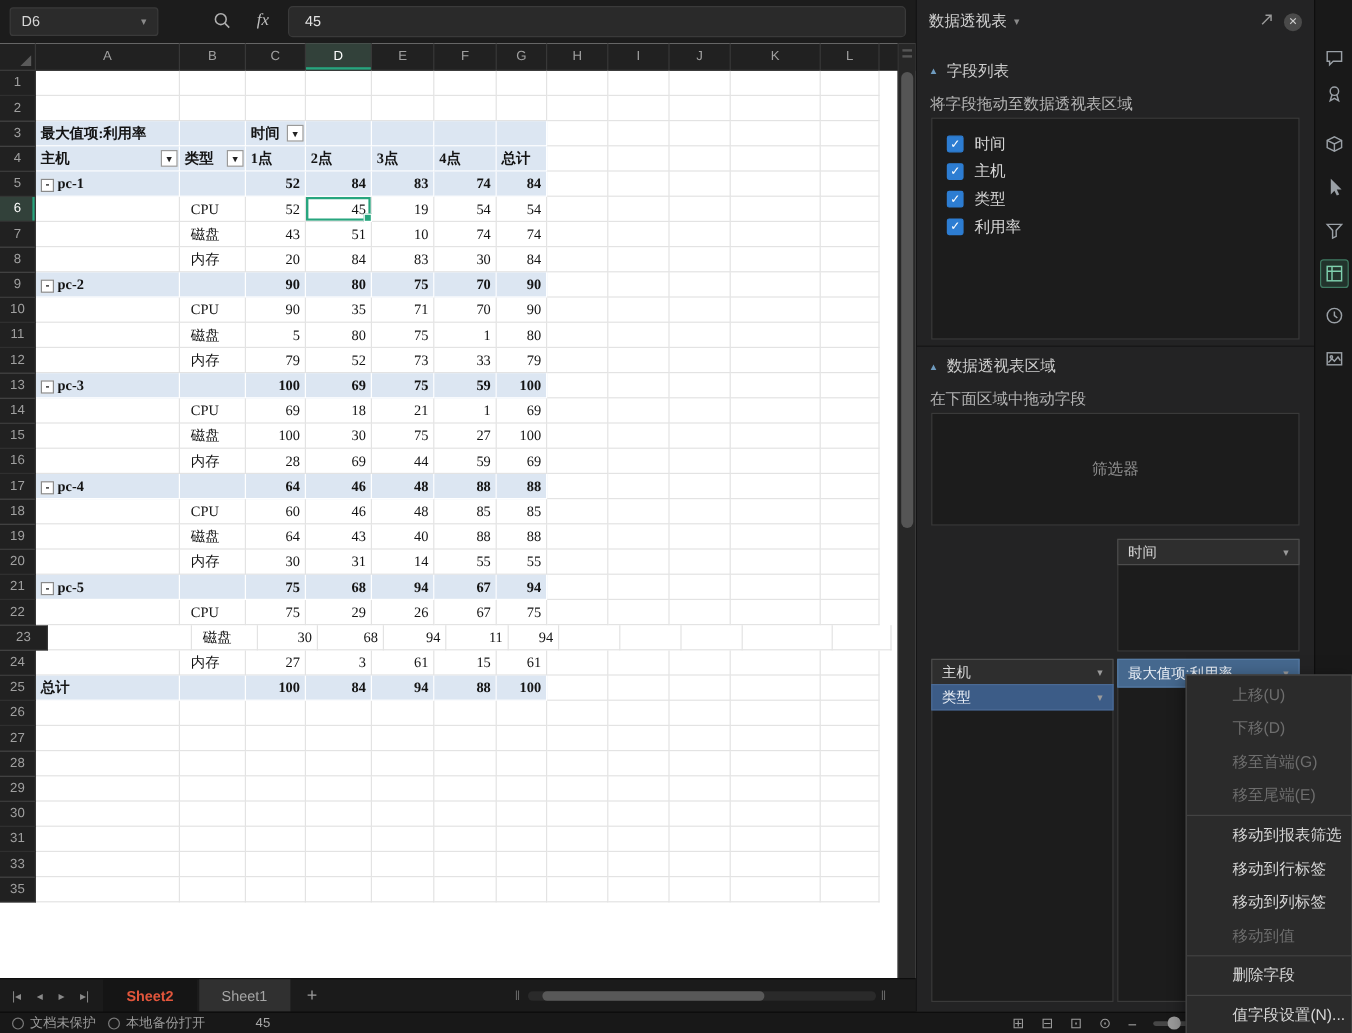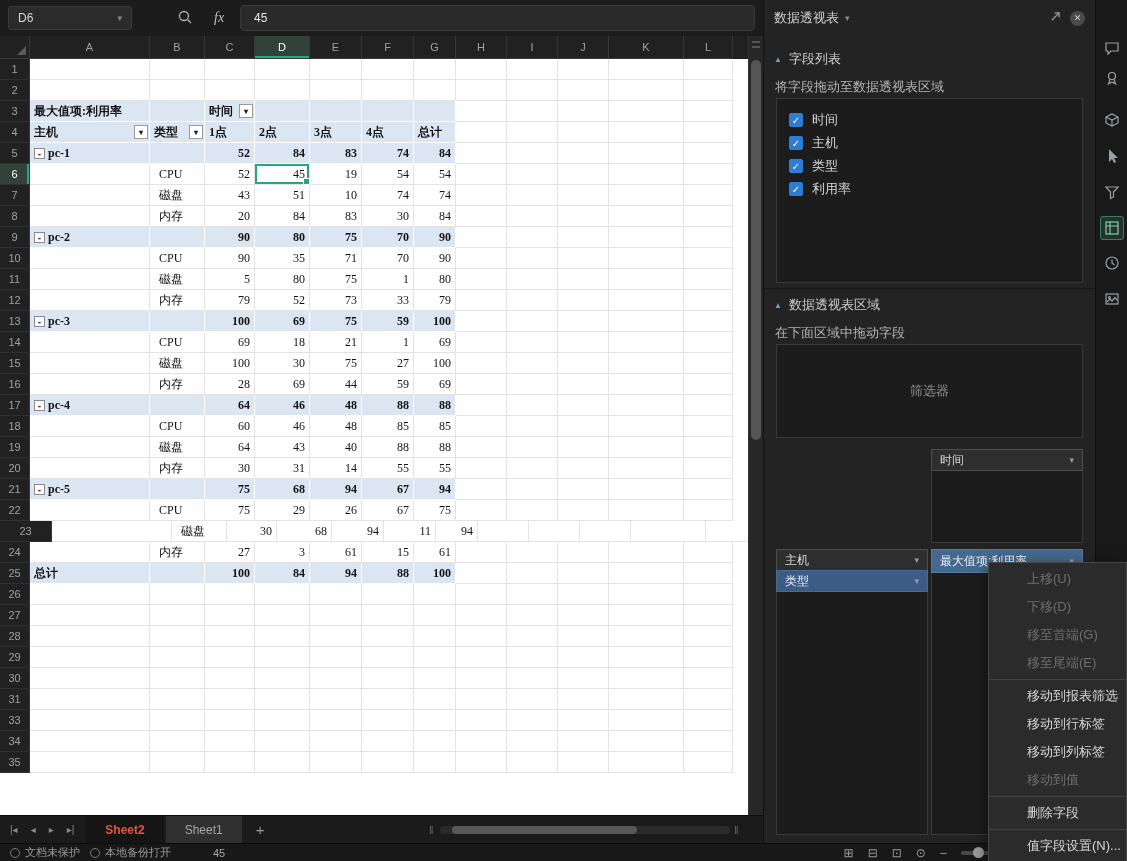--- a/index.html
+++ b/index.html
@@ -457,21 +457,21 @@
           <div class="cell num" style="width: 52px;">26</div>
           <div class="cell num" style="width: 52px;">67</div>
           <div class="cell num" style="width: 42px;">75</div>
           <div class="cell" style="width: 51px;"></div>
           <div class="cell" style="width: 51px;"></div>
           <div class="cell" style="width: 51px;"></div>
           <div class="cell" style="width: 75px;"></div>
           <div class="cell" style="width: 49px;"></div>
         </div>
         <div class="grow">
-          <div class="rh" style="width: 52px;">23</div>
+          <div class="rh" style="width: 40px;">23</div>
           <div class="cell" style="width: 120px;"></div>
           <div class="cell typ" style="width: 55px;">磁盘</div>
           <div class="cell num" style="width: 50px;">30</div>
           <div class="cell num" style="width: 55px;">68</div>
           <div class="cell num" style="width: 52px;">94</div>
           <div class="cell num" style="width: 52px;">11</div>
           <div class="cell num" style="width: 42px;">94</div>
           <div class="cell" style="width: 51px;"></div>
           <div class="cell" style="width: 51px;"></div>
           <div class="cell" style="width: 51px;"></div>
@@ -593,35 +593,20 @@
           <div class="cell" style="width: 52px;"></div>
           <div class="cell" style="width: 42px;"></div>
           <div class="cell" style="width: 51px;"></div>
           <div class="cell" style="width: 51px;"></div>
           <div class="cell" style="width: 51px;"></div>
           <div class="cell" style="width: 75px;"></div>
           <div class="cell" style="width: 49px;"></div>
         </div>
         <div class="grow">
           <div class="rh" style="width: 30px;">33</div>
-          <div class="cell" style="width: 120px;"></div>
-          <div class="cell" style="width: 55px;"></div>
-          <div class="cell" style="width: 50px;"></div>
-          <div class="cell" style="width: 55px;"></div>
-          <div class="cell" style="width: 52px;"></div>
-          <div class="cell" style="width: 52px;"></div>
-          <div class="cell" style="width: 42px;"></div>
-          <div class="cell" style="width: 51px;"></div>
-          <div class="cell" style="width: 51px;"></div>
-          <div class="cell" style="width: 51px;"></div>
-          <div class="cell" style="width: 75px;"></div>
-          <div class="cell" style="width: 49px;"></div>
-        </div>
-        <div class="grow">
-          <div class="rh" style="width: 30px;">34</div>
           <div class="cell" style="width: 120px;"></div>
           <div class="cell" style="width: 55px;"></div>
           <div class="cell" style="width: 50px;"></div>
           <div class="cell" style="width: 55px;"></div>
           <div class="cell" style="width: 52px;"></div>
           <div class="cell" style="width: 52px;"></div>
           <div class="cell" style="width: 42px;"></div>
           <div class="cell" style="width: 51px;"></div>
           <div class="cell" style="width: 51px;"></div>
           <div class="cell" style="width: 51px;"></div>

